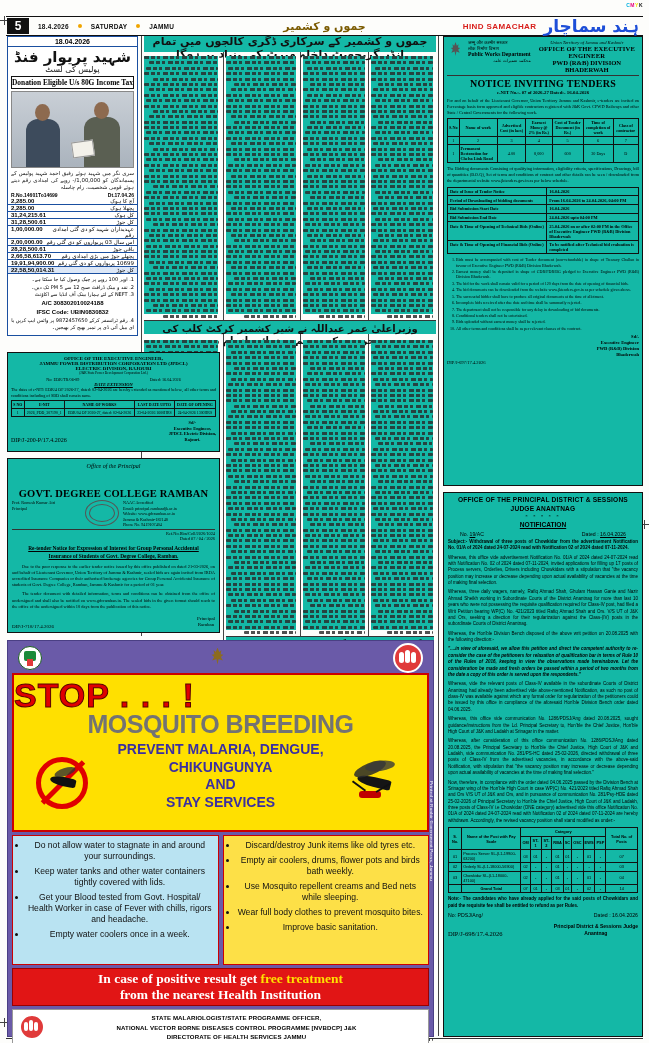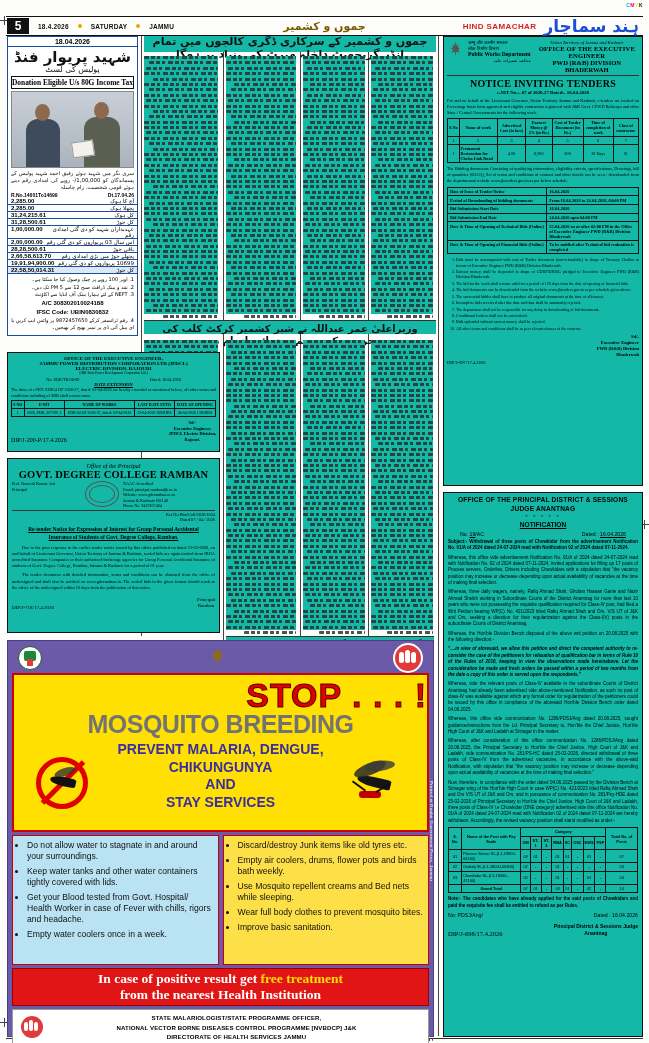--- a/index.html
+++ b/index.html
@@ -88,52 +88,52 @@
   #jpdcl{left:7px;top:352px;width:213px;height:100px;border:1.1px solid #111;padding:3px;}
   .ctr{text-align:center;}
   .t-bold{font-weight:bold;}
   .f5{font-size:5px}.f45{font-size:4.5px}.f42{font-size:4.2px}.f6{font-size:6px}
   table.jt{width:100%;border-collapse:collapse;font-size:3.9px;margin-top:2px;}
   table.jt td,table.jt th{border:.7px solid #111;padding:1.4px 1px;text-align:center;}
 
   
   #gdc{left:7px;top:458px;width:213px;height:175px;border:1.1px solid #111;padding:4px;}
   .gdc-off{text-align:center;font-style:italic;font-size:6px;}
-  .gdc-name{text-align:center;font-weight:bold;font-size:10.5px;letter-spacing:.2px;}
+  .gdc-name{text-align:center;font-weight:bold;font-size:10.5px;letter-spacing:.2px;margin-top:19px;}
   .gdc-row{display:flex;gap:4px;margin-top:1px;}
   .gdc-left{font-size:4.2px;line-height:1.35;width:34%;}
   .gdc-seal{width:34px;height:26px;position:relative;}
   .gdc-seal .ring{position:absolute;inset:0;border:1px solid #555;border-radius:50%;}
   .gdc-right{font-size:4.1px;line-height:1.35;flex:1;}
   .gdc-ref{text-align:right;font-size:4.3px;line-height:1.35;margin-top:1px;}
   .gdc-title{text-align:center;font-weight:bold;font-size:5.4px;text-decoration:underline;line-height:1.45;margin:3px 2px;}
   .gdc-p{font-size:4.4px;text-align:justify;line-height:1.4;margin-bottom:3px;text-indent:10px;}
   .gdc-foot{display:flex;justify-content:space-between;align-items:flex-end;font-size:5px;margin-top:6px;}
   .gdc-foot .pr{text-align:center;line-height:1.3;}
 
   
   #poster{left:7px;top:640px;width:427px;height:397px;background:#6a5aa8;border:1px solid #4a3f84;box-sizing:border-box;padding:4px;}
   .poster-top{display:flex;justify-content:space-between;align-items:center;height:26px;padding:0 6px;}
   .logo-circ{width:22px;height:22px;border-radius:50%;background:#fff;border:1px solid #1a5e20;position:relative;}
   .p-emblem{width:20px;height:25px;position:relative;}
   .p-emblem::after{content:"";position:absolute;left:3px;top:2px;width:14px;height:17px;background:#8c6b1f;clip-path:polygon(50% 0,62% 26%,78% 16%,72% 40%,92% 42%,74% 56%,88% 76%,58% 68%,50% 100%,42% 68%,12% 76%,26% 56%,8% 42%,28% 40%,22% 16%,38% 26%);}
   .health-logo{width:26px;height:26px;border-radius:50%;background:#e03a3a;border:2px solid #fff;position:relative;}
   .health-logo .fig{position:absolute;background:#fff;border-radius:3px;}
   .yellow{background:#ffe000;border:2px solid #c00;margin-top:2px;height:155px;position:relative;overflow:hidden;}
-  .stop{font-family:"Liberation Sans",sans-serif;font-weight:bold;font-size:34px;color:#e00000;text-align:right;letter-spacing:1px;-webkit-text-stroke:1px #500;padding-top:3px;line-height:1;}
+  .stop{font-family:"Liberation Sans",sans-serif;font-weight:bold;font-size:34px;color:#e00000;text-align:left;letter-spacing:1px;-webkit-text-stroke:1px #500;padding-top:3px;line-height:1;}
   .mbreed{font-family:"Liberation Sans",sans-serif;font-weight:bold;font-size:25px;text-align:center;line-height:1;letter-spacing:-.5px;}
   .mbreed .g{color:#737373}
   .prevent{font-family:"Liberation Sans",sans-serif;font-weight:bold;font-size:14px;color:#3b2fa0;text-align:center;line-height:1.25;margin-top:4px;}
   .mosq{position:absolute;}
   .cols{display:flex;gap:4px;margin-top:3px;height:130px;}
   .col{flex:1;border:1.5px solid #c00;padding:4px 5px;box-sizing:border-box;}
   .col.blue{background:#b9e3f2;}
   .col.green{background:#fde047;}
   .col ul{margin:0;padding-left:9px;font-family:"Liberation Sans",sans-serif;font-size:8.6px;line-height:1.28;color:#111;}
-  .col li{margin-bottom:4px;}
+  .col li{margin-bottom:4px;text-align:center;}
   .redband{background:#e11515;border:1.5px solid #900;margin-top:3px;text-align:center;font-family:"Liberation Serif",serif;font-weight:bold;font-size:13.5px;color:#fff;padding:2px 0;line-height:1.2;}
   .redband .y{color:#ffe000;}
   .whitebox{background:#fff;border:1px solid #999;margin-top:3px;display:flex;align-items:center;gap:6px;padding:3px 6px;}
   .wb-txt{flex:1;text-align:center;font-family:"Liberation Sans",sans-serif;font-weight:bold;font-size:6.1px;line-height:1.5;letter-spacing:.1px;}
   .press-v{position:absolute;right:-1px;top:140px;writing-mode:vertical-rl;font-family:"Liberation Sans",sans-serif;font-size:4.4px;color:#fff;letter-spacing:.3px;}
 
   
   #anant{left:443px;top:492px;width:200px;height:545px;border:1.1px solid #111;padding:3px 4px;}
   .an-h{text-align:center;font-family:"Liberation Sans",sans-serif;font-weight:bold;font-size:6.6px;letter-spacing:.2px;line-height:1.35;}
   .an-stars{text-align:center;font-size:5px;letter-spacing:2px;}

